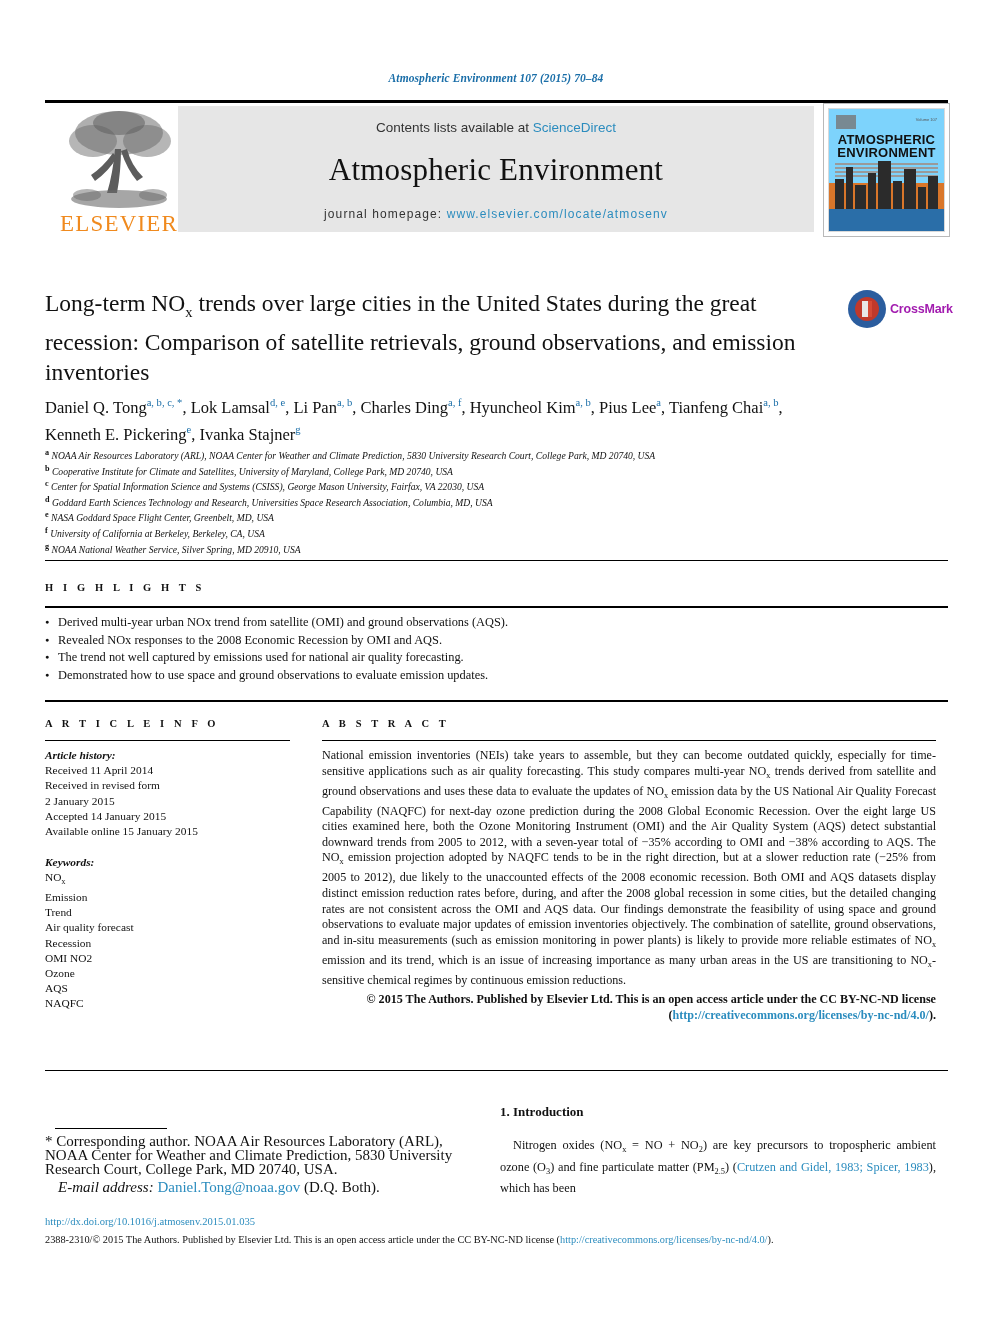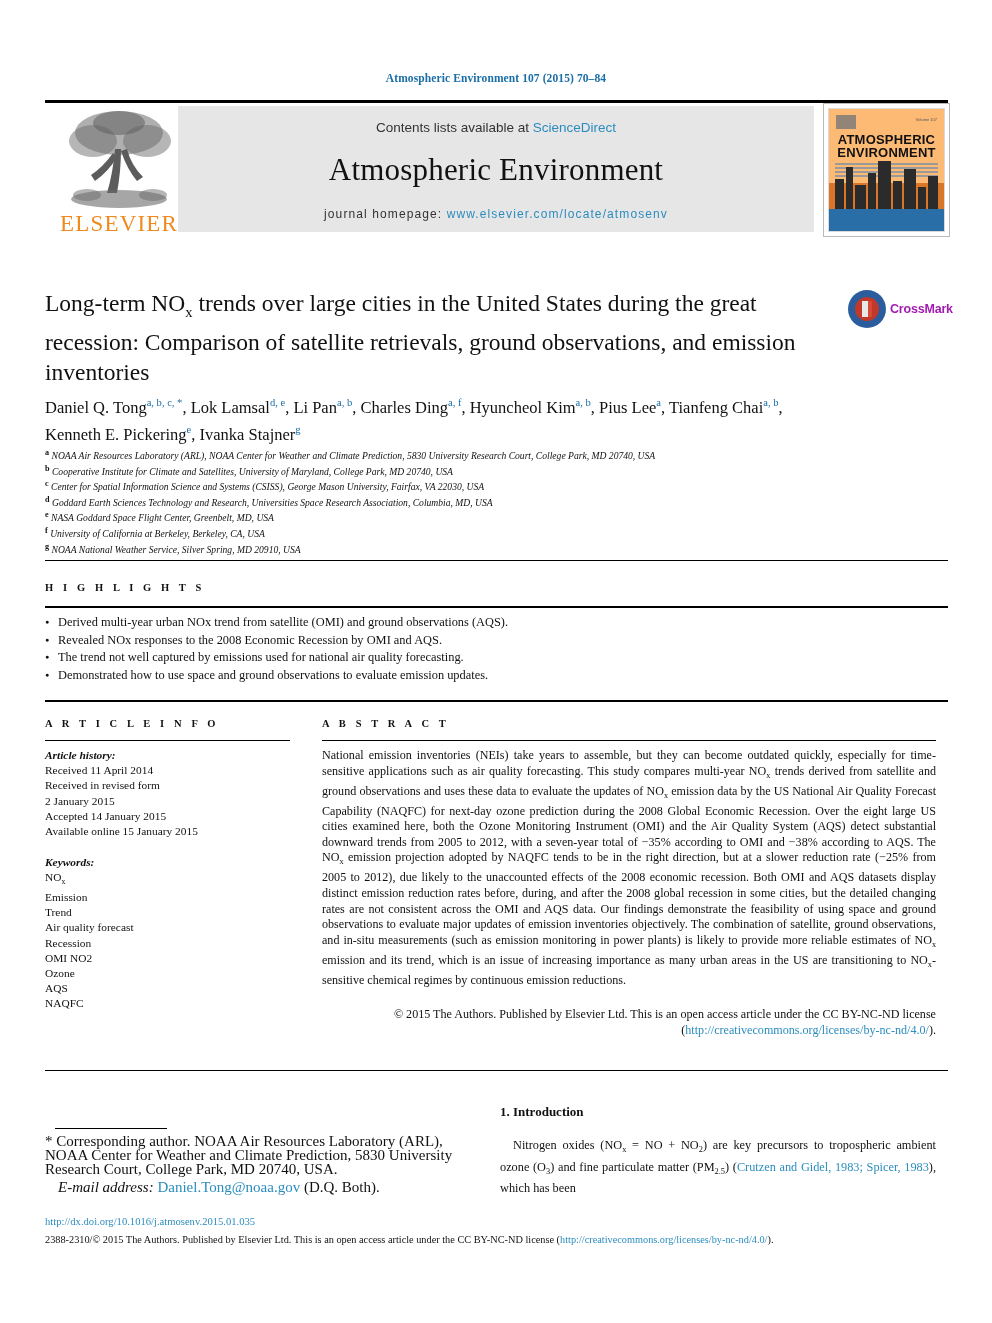--- a/index.html
+++ b/index.html
@@ -13,20 +13,21 @@
   }
   .page { position:absolute; left:0; top:0; width:992px; height:1323px; }
 
   
   .runhead {
     position:absolute; top:72px; left:0; width:992px;
     text-align:center;
     font-family:"Liberation Serif", serif;
     font-weight:bold; font-size:11.5px; color:#1a6ea8;
     letter-spacing:0.1px;
+    font-style:italic;
   }
 
   
   .masthead-rule {
     position:absolute; left:45px; top:100px; width:903px; height:3px; background:#000;
   }
   .masthead {
     position:absolute; left:45px; top:103px; width:903px; height:132px;
   }
   .elsevier-logo {
@@ -56,21 +57,21 @@
   .homepage-line {
     font-family:"Liberation Sans", sans-serif;
     font-size:12px; color:#333; letter-spacing:1.1px;
   }
   .homepage-line .url { color:#2b8cbe; }
 
   .cover-thumb {
     position:absolute; left:778px; top:0px; width:125px; height:132px;
     border:1px solid #b9b9b9; background:#fff; overflow:hidden;
   }
-  .cover-inner { position:absolute; left:4px; top:4px; right:4px; bottom:4px; background:#fdba74; border:1px solid #d9d9d9; overflow:hidden;}
+  .cover-inner { position:absolute; left:4px; top:4px; right:4px; bottom:4px; background:#7dd3fc; border:1px solid #d9d9d9; overflow:hidden;}
   .cover-elsevier-mark { position:absolute; left:7px; top:6px; width:20px; height:14px; background:#777; opacity:.8;}
   .cover-vol { position:absolute; right:7px; top:8px; font-size:4px; color:#555; font-family:"Liberation Sans",sans-serif;}
   .cover-title {
     position:absolute; left:0; right:0; top:24px; text-align:center;
     font-family:"Liberation Sans", sans-serif; font-weight:bold;
     font-size:13px; line-height:13px; color:#111; letter-spacing:0.2px;
   }
   .cover-sub { position:absolute; left:6px; right:6px; top:54px; height:14px; }
   .cover-sub i { display:block; height:2px; background:#9a9a9a; margin-bottom:2px; }
   .cover-sky { position:absolute; left:0; right:0; top:74px; height:48px; background:#d9762a; }
@@ -139,21 +140,21 @@
   .info-col .hdr { font-style:italic; font-weight:bold; }
   .kw { margin-top:16px; }
   .kw sub { font-size:0.68em; }
 
   .abstract {
     position:absolute; left:322px; top:748px; width:614px;
     font-family:"Liberation Serif", serif; font-size:12.1px; line-height:15.6px;
     text-align:justify; color:#111;
   }
   .abstract sub { font-size:0.68em; }
-  .copyline { margin-top:19px; text-align:right; }
+  .copyline { margin-top:4px; text-align:right;font-weight:bold; }
   .copyline .lic { color:#2b8cbe; }
 
   
   .footnote {
     position:absolute; left:45px; top:1134px; width:420px;
     font-family:"Liberation Serif", serif; font-size:15px; line-height:14px; color:#111;
   }
   .footnote .email-lbl { font-style:italic; }
   .footnote a, .link { color:#2b8cbe; text-decoration:none; }
 

